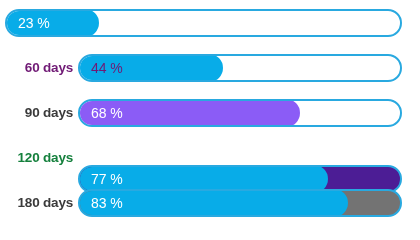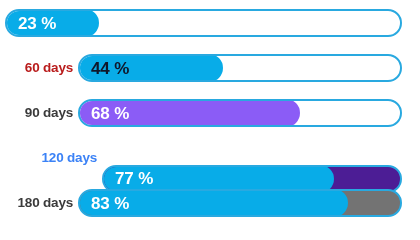--- a/index.html
+++ b/index.html
@@ -63,61 +63,61 @@
     bottom: -2px;
     height: 28px;
     background: #08ace8;
     border-radius: 14px;
     display: flex;
     align-items: center;
     box-sizing: border-box;
   }
   .fill-value {
     color: #ffffff;
-    font-size: 17px;
-    font-weight: bold;
+    font-size: 14px;
+    font-weight: normal;
     letter-spacing: -0.1px;
     padding-left: 13px;
     white-space: nowrap;
     line-height: 1;
   }
 </style>
 </head>
 <body style="background: rgb(255, 255, 255);">
 
 <div id="chart">
 
   <div class="row">
     <div class="track" style="border-color: rgb(41, 169, 224); background: rgb(255, 255, 255);">
       <div class="fill" style="width: calc(23% + 4px); background: rgb(8, 172, 232);">
         <span class="fill-value" style="color: rgb(255, 255, 255);">23 %</span>
       </div>
     </div>
   </div>
 
   <div class="row">
-    <div class="row-label" style="color: #b91c1c;">60 days</div>
+    <div class="row-label" style="color: #701a75;">60 days</div>
     <div class="track" style="border-color: rgb(41, 169, 224); background: rgb(255, 255, 255);">
       <div class="fill" style="width: calc(44% + 4px); background: rgb(8, 172, 232);">
-        <span class="fill-value" style="color: #0f172a;">44 %</span>
+        <span class="fill-value" style="color: #701a75;">44 %</span>
       </div>
     </div>
   </div>
 
   <div class="row">
     <div class="row-label" style="color: rgb(58, 58, 58); text-align: right;">90 days</div>
     <div class="track" style="border-color: rgb(41, 169, 224); background: rgb(255, 255, 255);">
       <div class="fill" style="width: calc(68% + 4px); background: #8b5cf6;">
         <span class="fill-value" style="color: rgb(255, 255, 255);">68 %</span>
       </div>
     </div>
   </div>
 
   <div class="row">
-    <div class="row-label" style="color: #3b82f6; margin-left: 24px;">120 days</div>
+    <div class="row-label" style="color: #15803d;">120 days</div>
     <div class="track" style="border-color: rgb(41, 169, 224); background: #4c1d95; margin-top: 41px;">
       <div class="fill" style="width: calc(77% + 4px); background: rgb(8, 172, 232);">
         <span class="fill-value" style="color: rgb(255, 255, 255);">77 %</span>
       </div>
     </div>
   </div>
 
   <div class="row">
     <div class="row-label" style="color: rgb(58, 58, 58);">180 days</div>
     <div class="track" style="border-color: rgb(41, 169, 224); background: #737373;">

